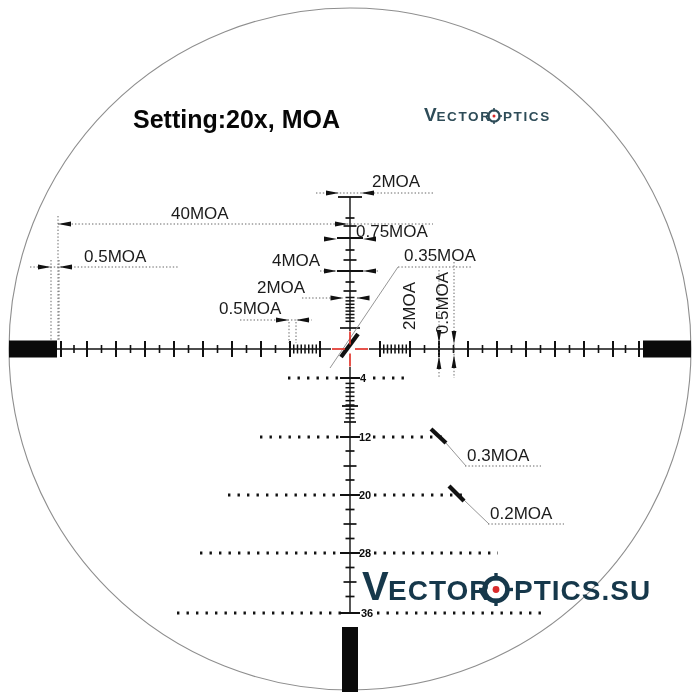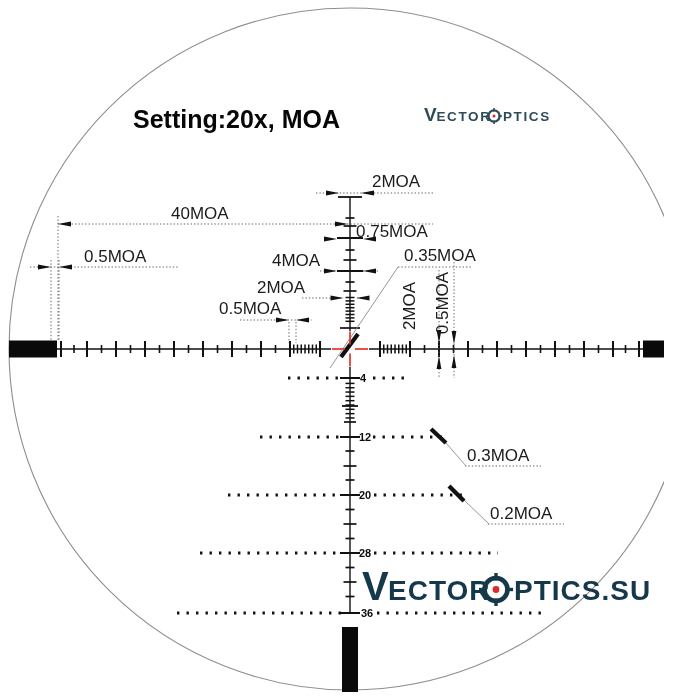--- a/index.html
+++ b/index.html
@@ -1,17 +1,17 @@
 <!DOCTYPE html>
 <html><head>
 <meta charset="utf-8">
 <style>
   html,body{margin:0;padding:0;background:#fff;}
   .stage{position:relative;width:664px;height:700px;background:#ffffff;overflow:hidden;
-         font-family:"Liberation Sans",sans-serif;}
+         font-family:"Liberation Sans",sans-serif;padding-left:36px;}
   svg{position:absolute;left:0;top:0;}
   .dim-label{font-family:"Liberation Sans",sans-serif;font-size:17px;fill:#1b1b1b;}
   .dim-label-v{font-family:"Liberation Sans",sans-serif;font-size:17px;fill:#1b1b1b;text-anchor:middle;}
   .num-label{font-family:"Liberation Sans",sans-serif;font-size:11px;font-weight:bold;fill:#0d0d0d;}
   .setting-label{font-family:"Liberation Sans",sans-serif;font-size:25px;font-weight:bold;fill:#070707;}
   .brand-top{fill:var(--brand-top,#2e4c58);font-family:"Liberation Sans",sans-serif;font-weight:bold;}
   .brand-wm{fill:var(--brand-wm,#16384b);font-family:"Liberation Sans",sans-serif;font-weight:bold;}
 </style>
 </head>
 <body>

